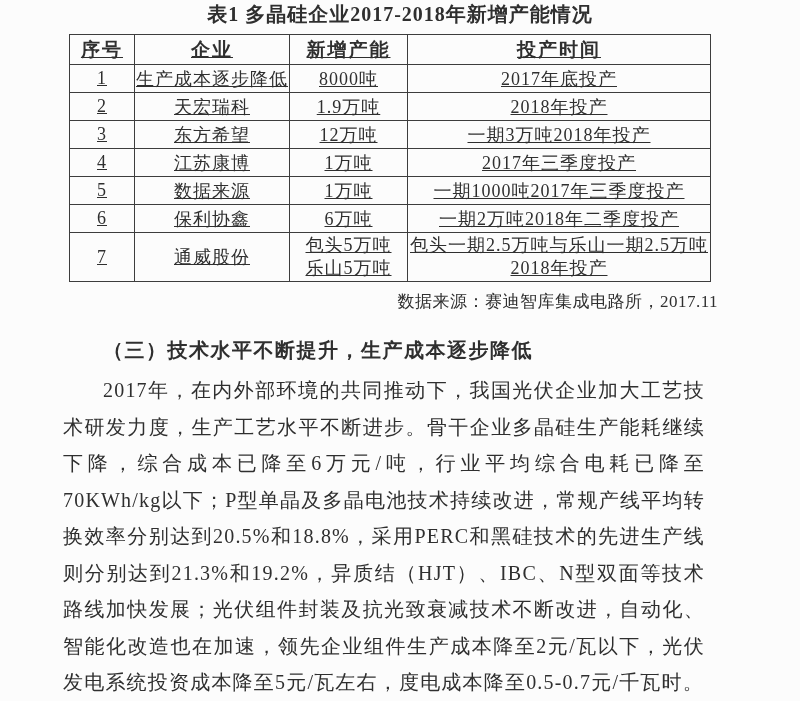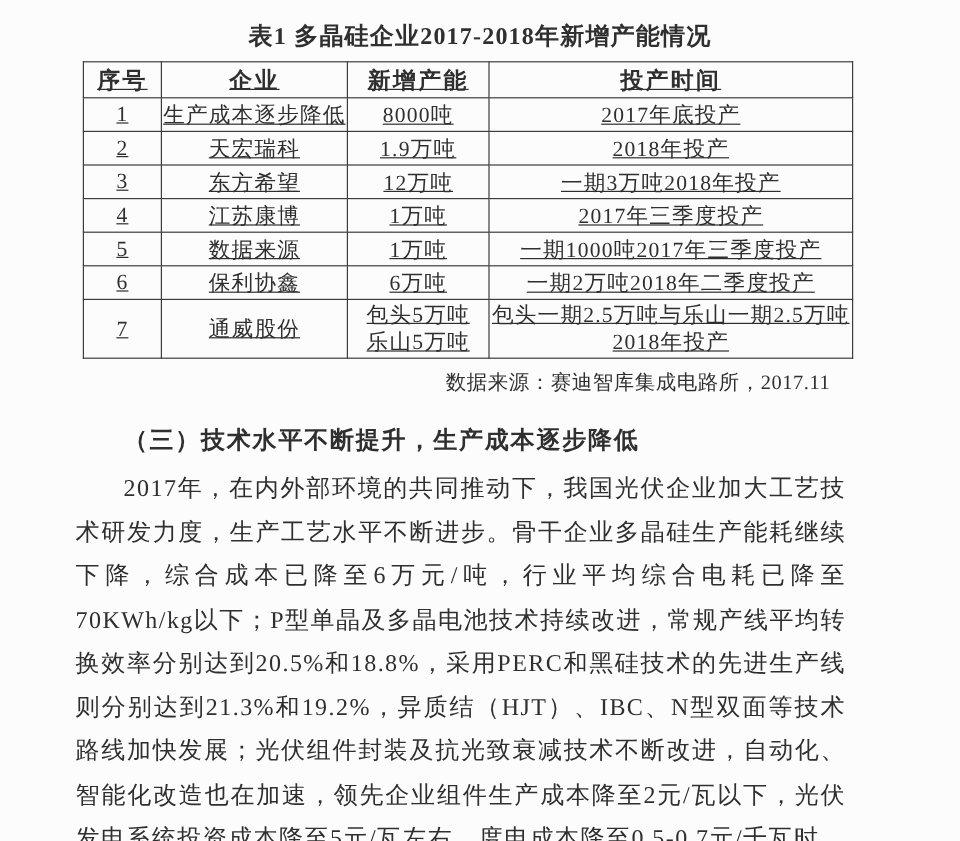--- a/index.html
+++ b/index.html
@@ -6,21 +6,21 @@
   body {
     width: 800px;
     height: 701px;
     background: #fcfcfc;
     color: #2f2f2f;
     font-family: "Liberation Serif", "DejaVu Serif", serif;
     overflow: hidden;
   }
 
   .table-title {
-    padding-top: 18px;
+    padding-top: 1px;
     text-align: center;
     font-size: 20px;
     font-weight: 700;
     letter-spacing: 1px;
     line-height: 26px;
   }
 
   table.cap {
     border-collapse: collapse;
     table-layout: fixed;
@@ -42,21 +42,21 @@
   }
   .cap td {
     font-size: 18px;
     height: 27px;
     letter-spacing: 1px;
   }
   .cap tr.tall td { height: 48px; }
   .pre { white-space: pre-line; line-height: 23px; }
 
   .source {
-    margin: 9px 108px 0 0;
+    margin: 9px 82px 0 0;
     text-align: right;
     font-size: 17px;
     line-height: 22px;
     letter-spacing: 0.5px;
   }
 
   .heading {
     margin: 24px 60px 0 103px;
     font-size: 20px;
     font-weight: 700;

